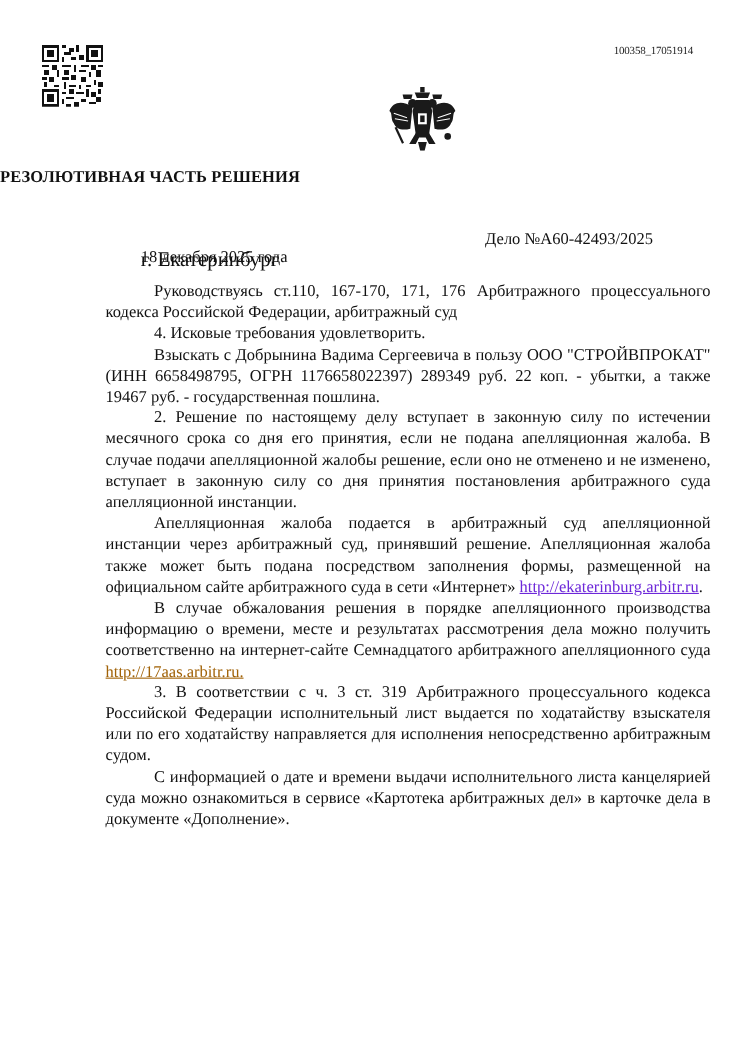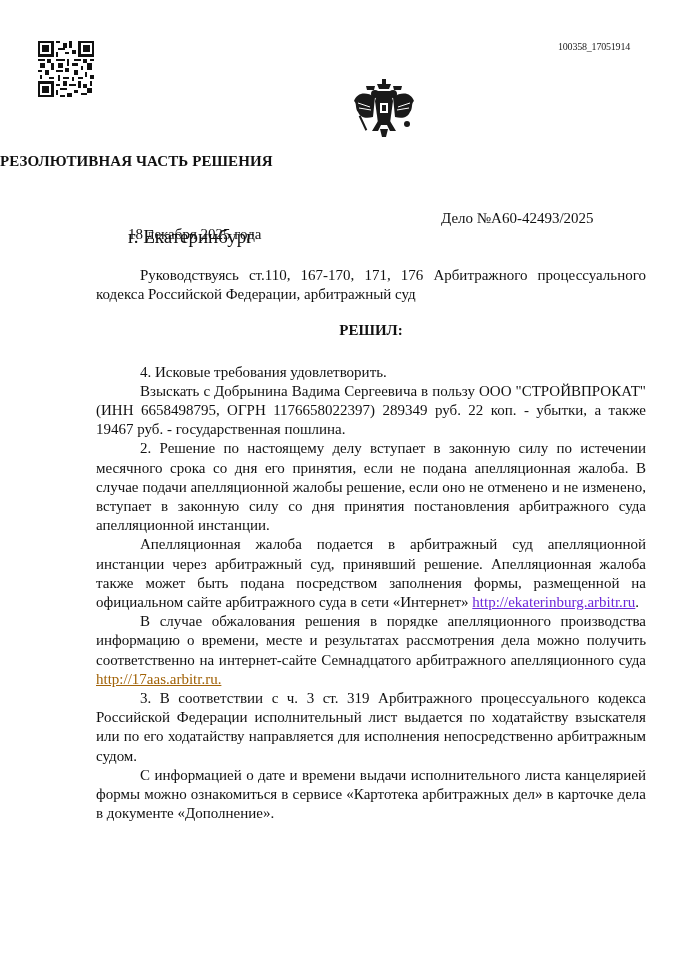--- a/index.html
+++ b/index.html
@@ -19,21 +19,21 @@
       position: absolute; left: 351px; top: 79px; width: 66px; height: 58px;
     }
     .title {
       position: absolute; top: 153px; left: 0; width: 100%;
       font-weight: bold; font-size: 15px; letter-spacing: 0.1px;
     }
     .city { position: absolute; top: 191px; left: 128px; font-size: 19px; margin-top: 35px; }
     .date { position: absolute; top: 226px; left: 128px; font-size: 15px; }
     .case { position: absolute; top: 210px; left: 441px; font-size: 15px; }
     .body {
-      position: absolute; left: 96px; top: 266px; width: 550px;
+      position: absolute; left: 96px; top: 256px; width: 550px;
       font-size: 15px; line-height: 19.2px; text-align: justify;
     }
     .body p { margin: 0; text-indent: 44px; }
     .decided {
       text-align: center !important; text-indent: 0 !important;
       font-weight: bold; margin: 17px 0 22px 0 !important;
     }
     .link { color: #a16207; text-decoration: underline; cursor: pointer; }
     .link-black { color: #6d28d9; text-decoration: underline; cursor: pointer; }
   </style>
@@ -135,21 +135,20 @@
 </svg>
 
 <div class="title">РЕЗОЛЮТИВНАЯ ЧАСТЬ РЕШЕНИЯ</div>
 
 <div class="city">г. Екатеринбург</div>
 <div class="date">18 декабря 2025 года</div>
 <div class="case">Дело №А60-42493/2025</div>
 
 <div class="body">
   <p>Руководствуясь ст.110, 167-170, 171, 176 Арбитражного процессуального кодекса Российской Федерации, арбитражный суд</p>
-  <p class="decided">РЕШИЛ:</p>
   <p>4. Исковые требования удовлетворить.</p>
   <p>Взыскать с Добрынина Вадима Сергеевича в пользу ООО "СТРОЙВПРОКАТ" (ИНН 6658498795, ОГРН 1176658022397) 289349 руб. 22 коп. - убытки, а также 19467 руб. - государственная пошлина.</p>
   <p>2. Решение по настоящему делу вступает в законную силу по истечении месячного срока со дня его принятия, если не подана апелляционная жалоба. В случае подачи апелляционной жалобы решение, если оно не отменено и не изменено, вступает в законную силу со дня принятия постановления арбитражного суда апелляционной инстанции.</p>
   <p><span>Апелляционная жалоба подается в арбитражный суд апелляционной инстанции через арбитражный суд, принявший решение. Апелляционная жалоба также может быть подана посредством заполнения формы, размещенной на официальном сайте арбитражного суда в сети «Интернет» </span><a class="link-black">http://ekaterinburg.arbitr.ru</a><span>.</span></p>
   <p><span>В случае обжалования решения в порядке апелляционного производства информацию о времени, месте и результатах рассмотрения дела можно получить соответственно на интернет-сайте Семнадцатого арбитражного апелляционного суда </span><a class="link">http://17aas.arbitr.ru.</a></p>
   <p>3. В соответствии с ч. 3 ст. 319 Арбитражного процессуального кодекса Российской Федерации исполнительный лист выдается по ходатайству взыскателя или по его ходатайству направляется для исполнения непосредственно арбитражным судом.</p>
-  <p>С информацией о дате и времени выдачи исполнительного листа канцелярией формы можно ознакомиться в сервисе «Картотека арбитражных дел» в карточке дела в документе «Дополнение».</p>
+  <p>С информацией о дате и времени выдачи исполнительного листа канцелярией суда можно ознакомиться в сервисе «Картотека арбитражных дел» в карточке дела в документе «Дополнение».</p>
 </div>
 
 </body></html>

